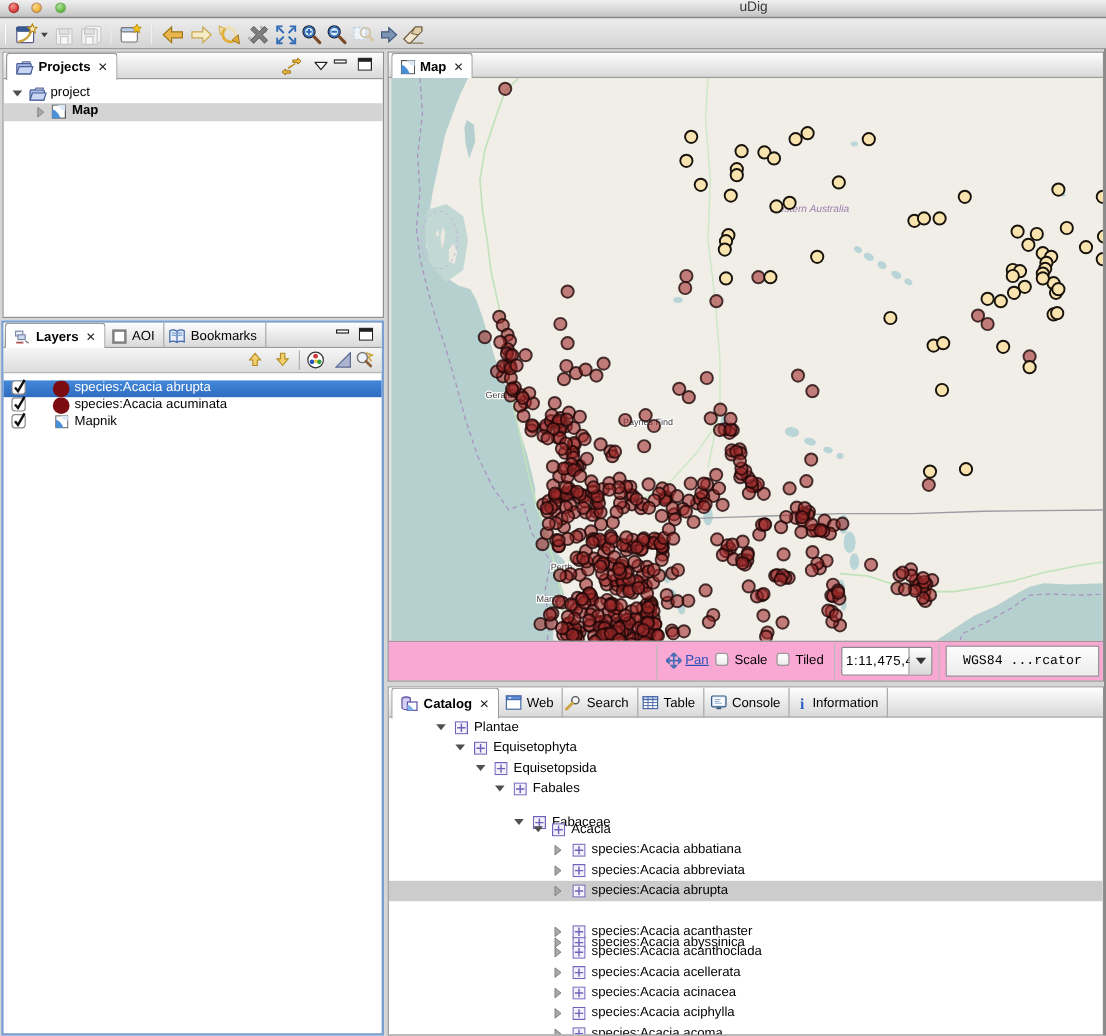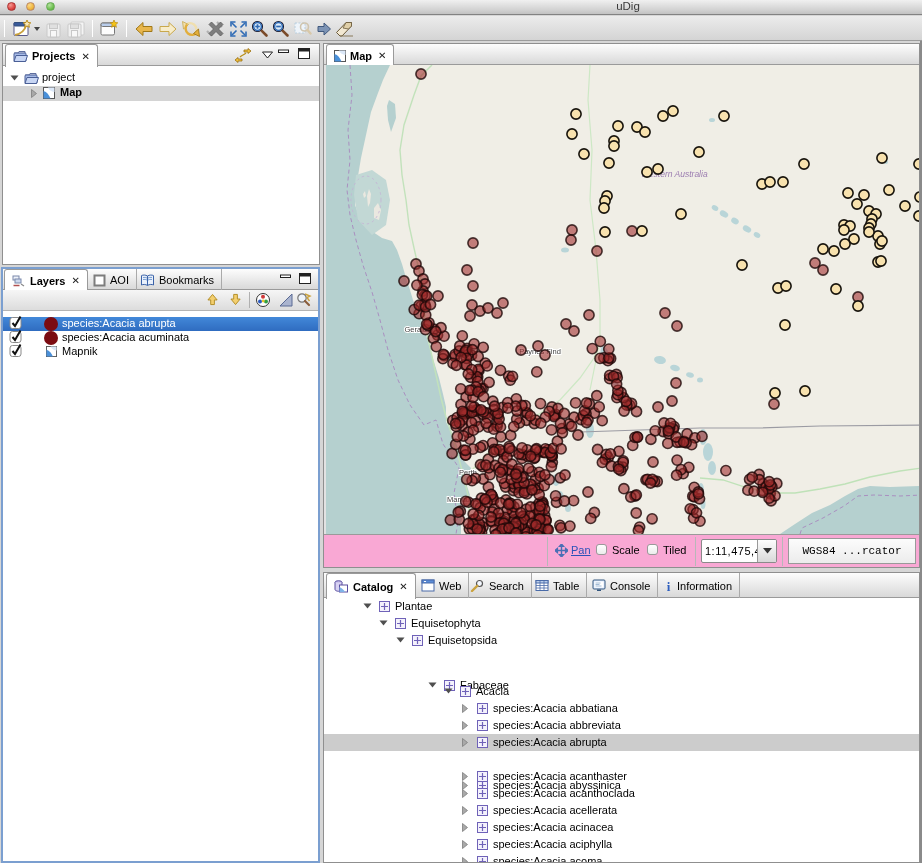--- a/index.html
+++ b/index.html
@@ -1090,20 +1090,34 @@
           </svg>
         </span>
         <span style="position:absolute;left:88px;top:3px">
           <svg width="11" height="11" viewBox="0 0 11 11">
             <rect x="0.5" y="0.5" width="10" height="10" fill="#f4f2fc" stroke="#6f62b8"></rect>
             <path d="M5.5 2 V9 M2 5.5 H9" stroke="#6f62b8" stroke-width="1.2"></path>
           </svg>
         </span>
         <span style="position:absolute;left:104px;top:2px">Equisetopsida</span>
       </div>
+<div class="trow" style="left:0;top:51px;width:595px;height:17px;">
+        <span style="position:absolute;left:88px;top:4px">
+          <svg width="9" height="8" viewBox="0 0 9 8">
+            <path d="M0.5 1.5 L8.5 1.5 L4.5 6.5 Z" fill="#4f4f4f"></path>
+          </svg>
+        </span>
+        <span style="position:absolute;left:104px;top:3px">
+          <svg width="11" height="11" viewBox="0 0 11 11">
+            <rect x="0.5" y="0.5" width="10" height="10" fill="#f4f2fc" stroke="#6f62b8"></rect>
+            <path d="M5.5 2 V9 M2 5.5 H9" stroke="#6f62b8" stroke-width="1.2"></path>
+          </svg>
+        </span>
+        <span style="position:absolute;left:120px;top:2px">Fabales</span>
+      </div>
 <div class="trow" style="left:0;top:68px;width:595px;height:17px;margin-top:11px;">
         <span style="position:absolute;left:104px;top:4px">
           <svg width="9" height="8" viewBox="0 0 9 8">
             <path d="M0.5 1.5 L8.5 1.5 L4.5 6.5 Z" fill="#4f4f4f"></path>
           </svg>
         </span>
         <span style="position:absolute;left:120px;top:3px">
           <svg width="11" height="11" viewBox="0 0 11 11">
             <rect x="0.5" y="0.5" width="10" height="10" fill="#f4f2fc" stroke="#6f62b8"></rect>
             <path d="M5.5 2 V9 M2 5.5 H9" stroke="#6f62b8" stroke-width="1.2"></path>

